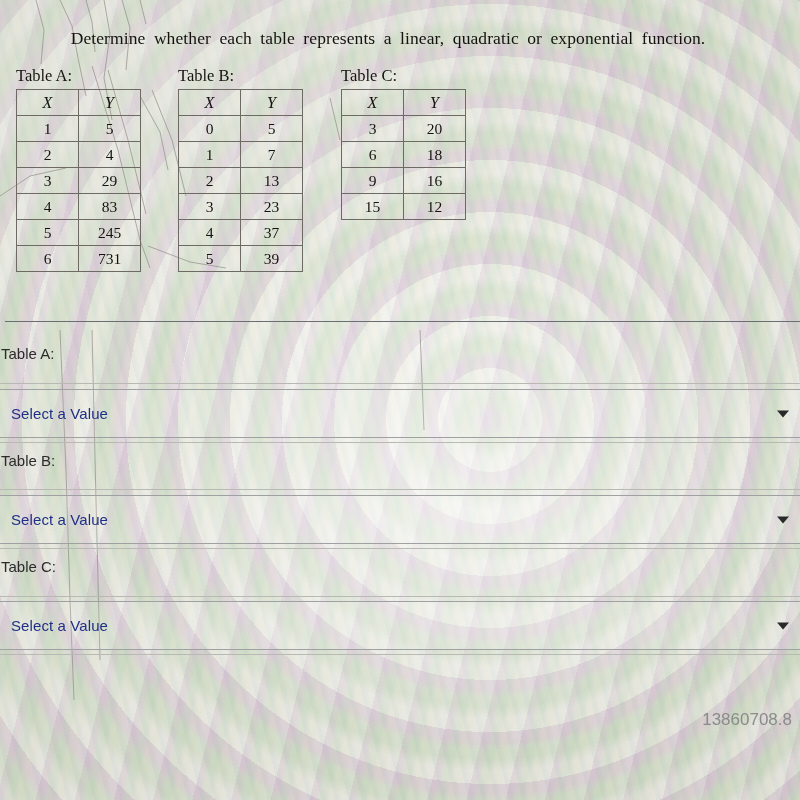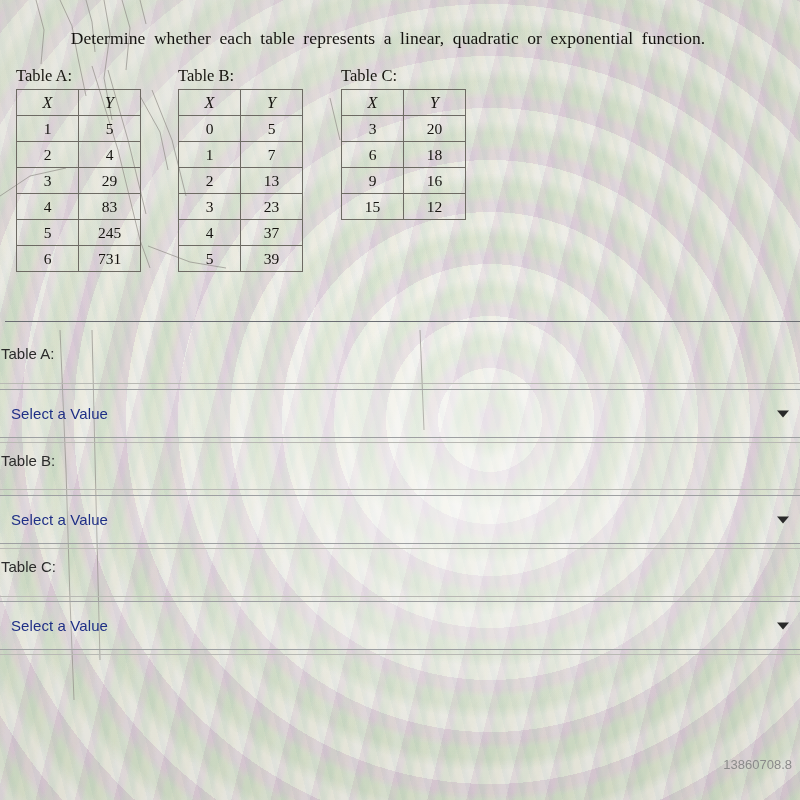--- a/index.html
+++ b/index.html
@@ -123,21 +123,21 @@
     width:0;height:0;
     border-left:6px solid transparent;
     border-right:6px solid transparent;
     border-top:7px solid #2a2a2a;
   }
   .rule{position:absolute;left:0;width:800px;height:1px;background:#b9b9b4;}
 
   .watermark{
     position:absolute;right:8px;top:710px;
     font-family:"Liberation Sans", sans-serif;
-    font-size:13px;color:#8b8b8b;margin-top:47px;
+    font-size:17px;color:#8b8b8b;
   }
 </style>
 </head>
 <body>
 
 <div class="screen"></div>
 <div class="moire-b"></div>
 <div class="moire-a"></div>
 <div class="moire-c"></div>
 <div class="glare"></div>

